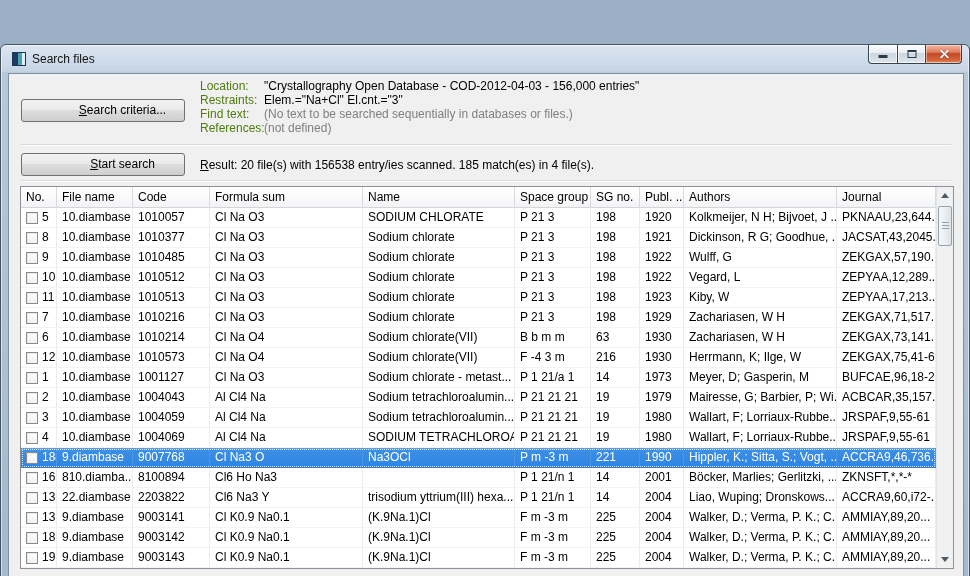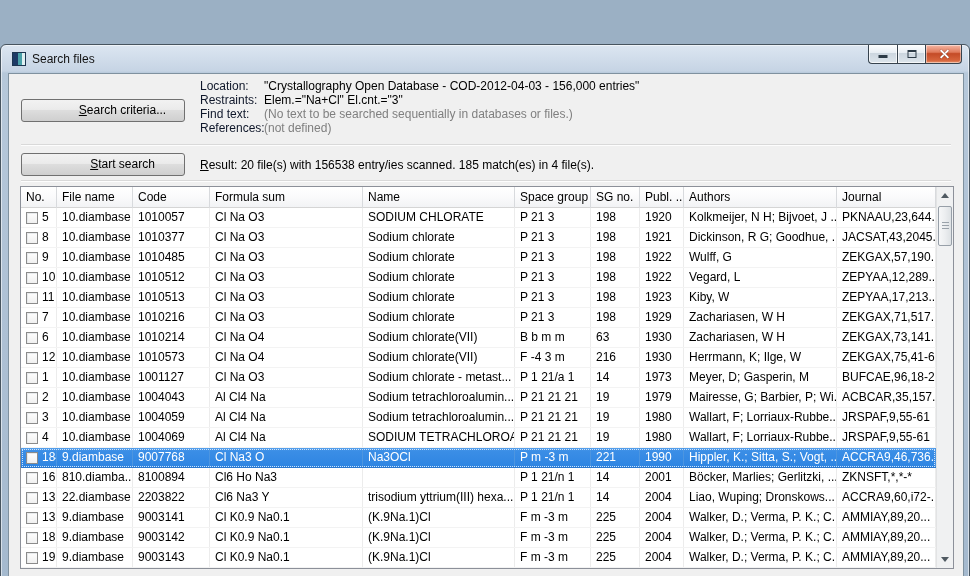--- a/index.html
+++ b/index.html
@@ -45,21 +45,21 @@
     border:1px solid #707070;border-radius:3px;
     background:linear-gradient(180deg,#f2f2f2 0%,#ebebeb 45%,#dddddd 50%,#cfcfcf 100%);padding-left:39px;}
   .btn.disabled{border-color:#b5b8bb;color:#838383;background:linear-gradient(180deg,#f4f4f4,#efefef);}
   .u{text-decoration:underline;}
 
   .btn-search-criteria{left:12px;top:25px;width:164px;}
   .btn-start-search{left:12px;top:79px;width:164px;}
 
   .info{position:absolute;left:191px;top:5px;line-height:14px;}
   .info-row{display:flex;height:14px;}
-  .info-label{width:64px;color:#0f172a;}
+  .info-label{width:64px;color:#4d7c0f;}
   .info-value{white-space:nowrap;color:#000;}
   .info-value.muted{color:#7f7f7f;}
 
   .sep{position:absolute;left:12px;right:12px;height:0;border-top:1px solid #d9d9d9;border-bottom:1px solid #fdfdfd;}
   .sep1{top:70px;}
   .sep2{top:106px;}
 
   .result-line{position:absolute;left:191px;top:84px;white-space:nowrap;text-align:right;}
 
   

